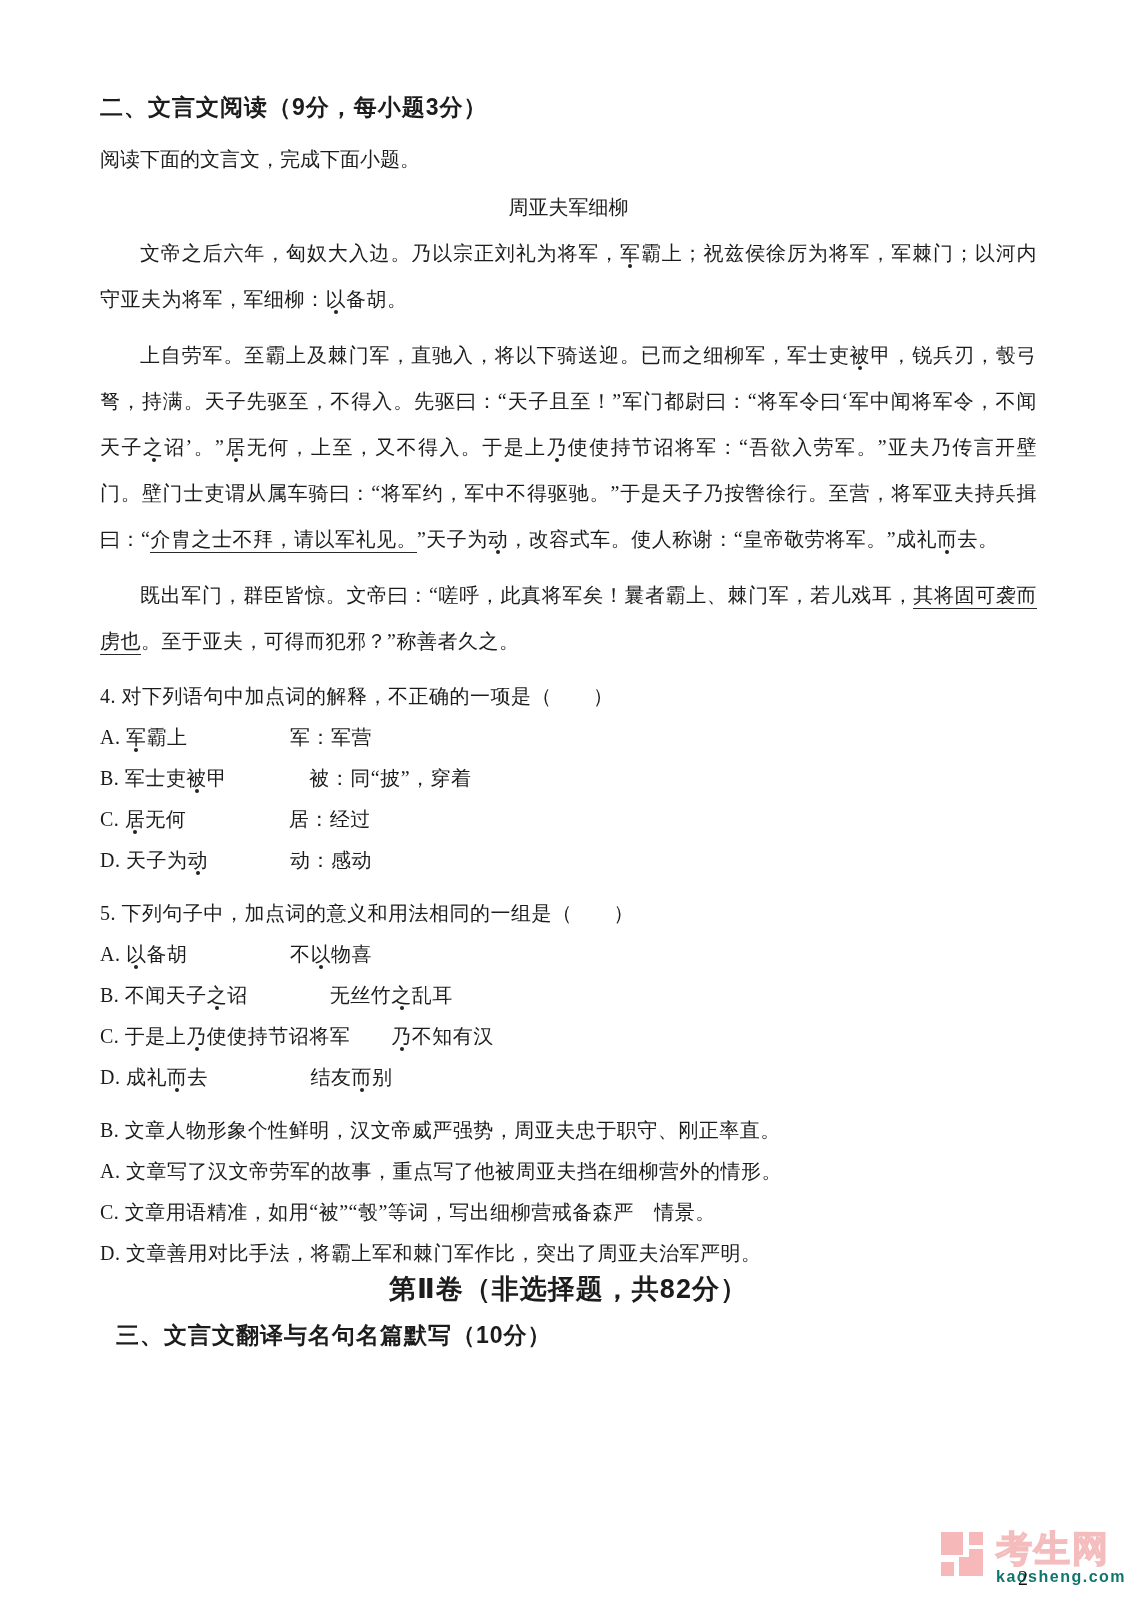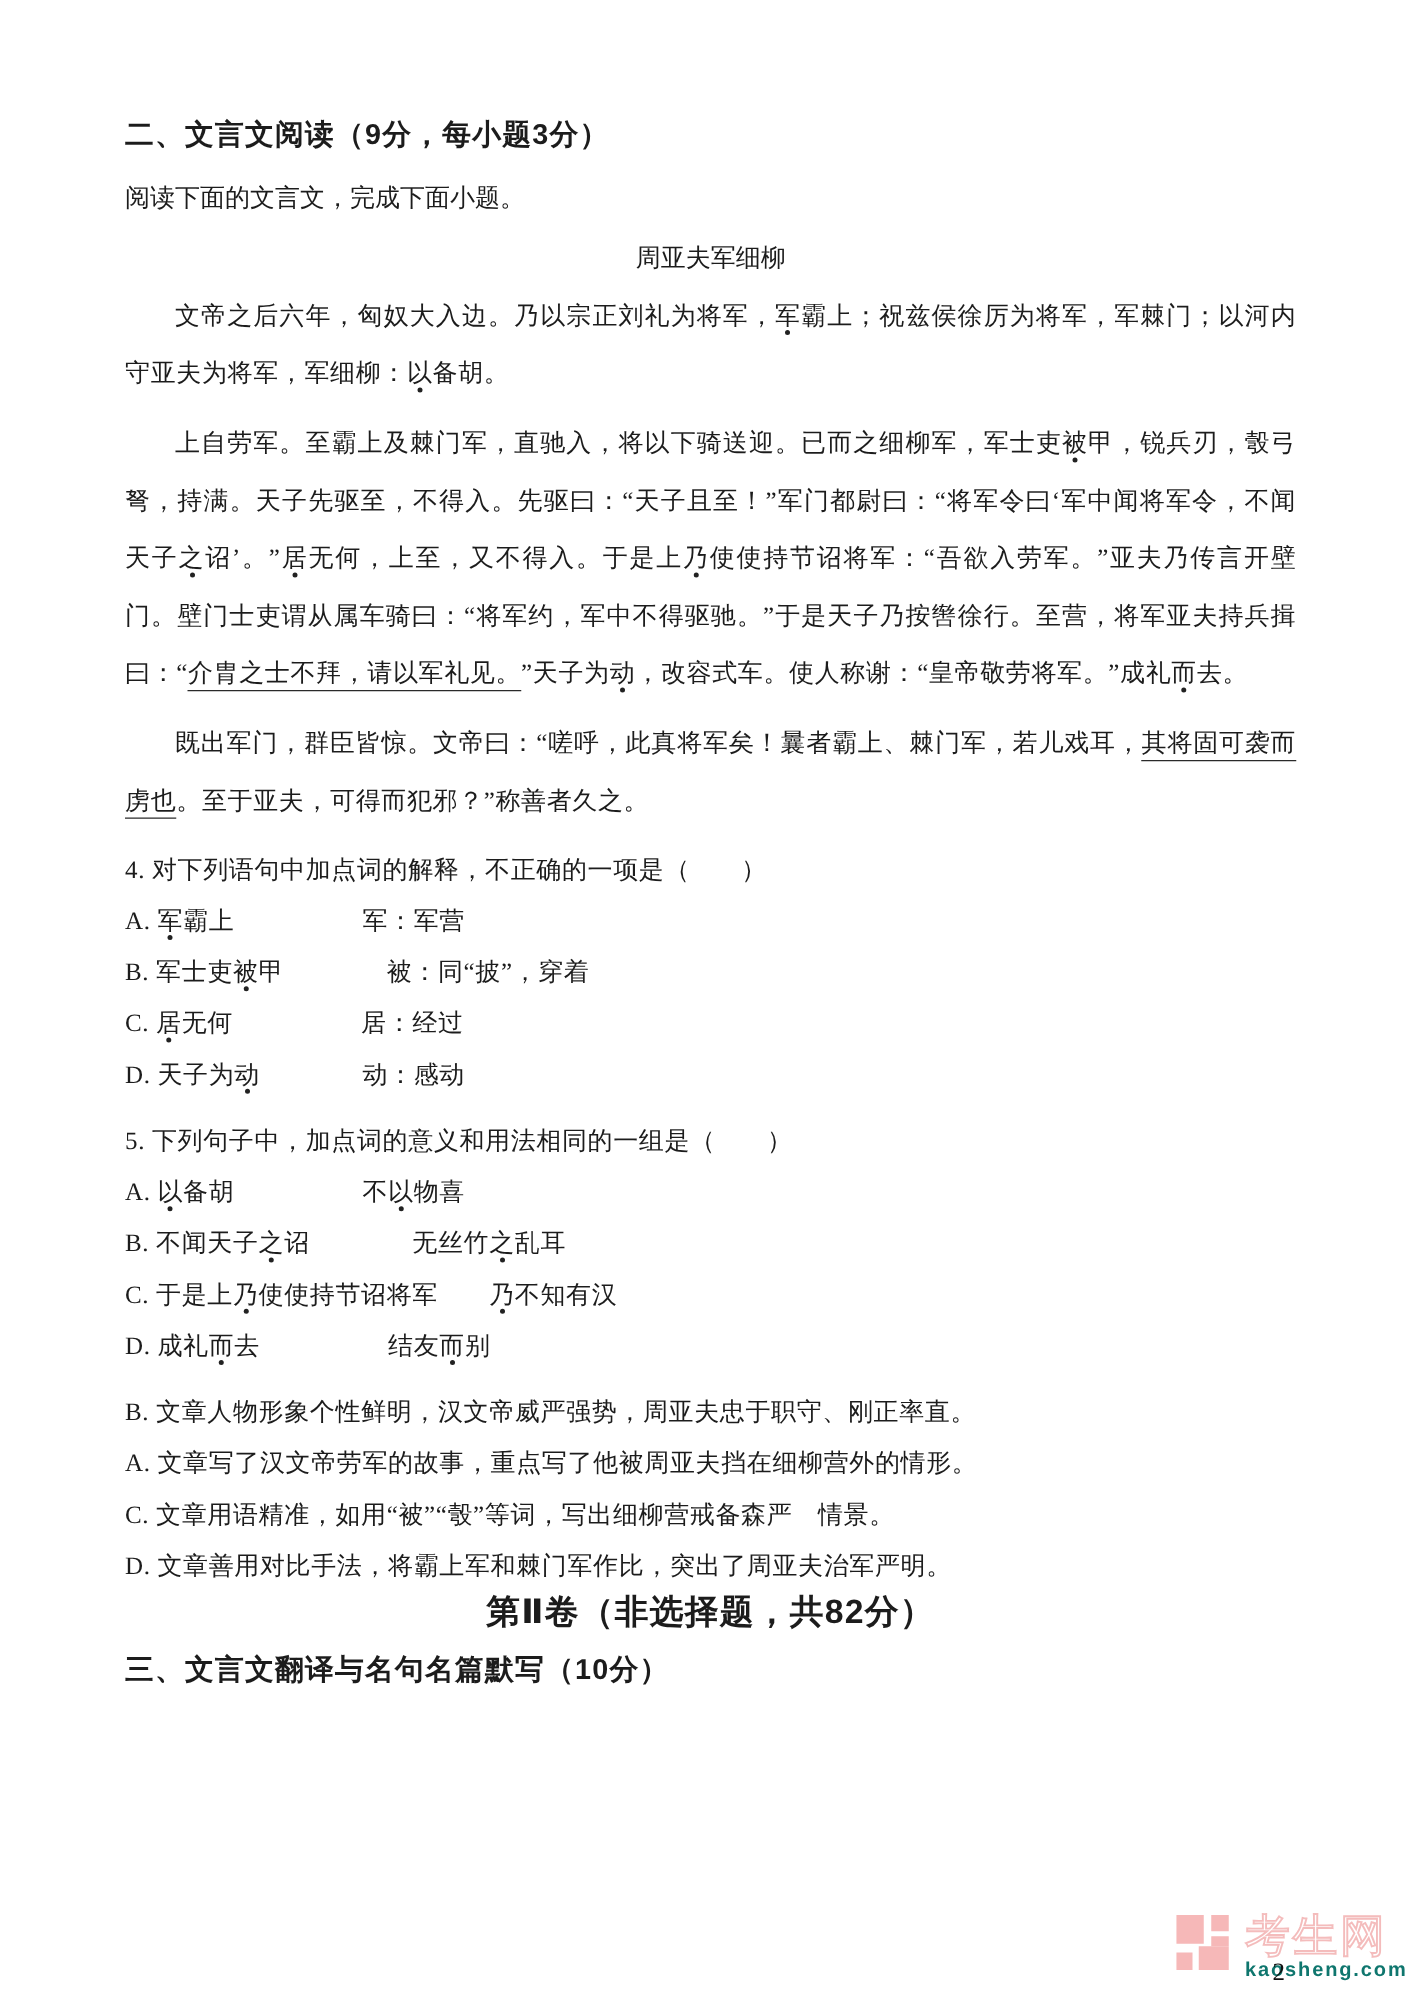--- a/index.html
+++ b/index.html
@@ -33,30 +33,30 @@
     content:"";position:absolute;left:50%;margin-left:-2px;bottom:-4px;
     width:4px;height:4px;border-radius:50%;background:#222;
   }
   .ul{border-bottom:1.5px solid #2a2a2a;padding-bottom:2px;margin-top:24px;}
 
   .vol2{
     font-family:"Liberation Sans","DejaVu Sans",sans-serif;
     font-weight:bold;font-size:27px;line-height:30px;
     text-align:center;margin-top:0;letter-spacing:1px;
   }
-  .sec3{margin-top:16px;}
+  .sec3{margin-top:16px;margin-left:16px;}
 
   .watermark{
     position:absolute;left:941px;top:1531px;width:176px;
     display:flex;align-items:flex-start;gap:9px;
   }
   .wm-logo{flex:0 0 auto;}
   .wm-name{
     font-family:"Liberation Sans","DejaVu Sans",sans-serif;
-    font-weight:normal;font-size:36px;line-height:36px;letter-spacing:2px;
+    font-weight:bold;font-size:36px;line-height:36px;letter-spacing:2px;
     color:transparent;-webkit-text-stroke:1.5px #f4bcbc;
   }
   .wm-url{
     font-family:"Liberation Sans","DejaVu Sans",sans-serif;
     font-weight:bold;font-size:16px;line-height:18px;letter-spacing:1.5px;
     color:#0f766e;margin-top:1px;
   }
   .pagenum{
     position:absolute;left:1008px;top:1567px;width:30px;text-align:center;
     font-size:20px;color:#111;

